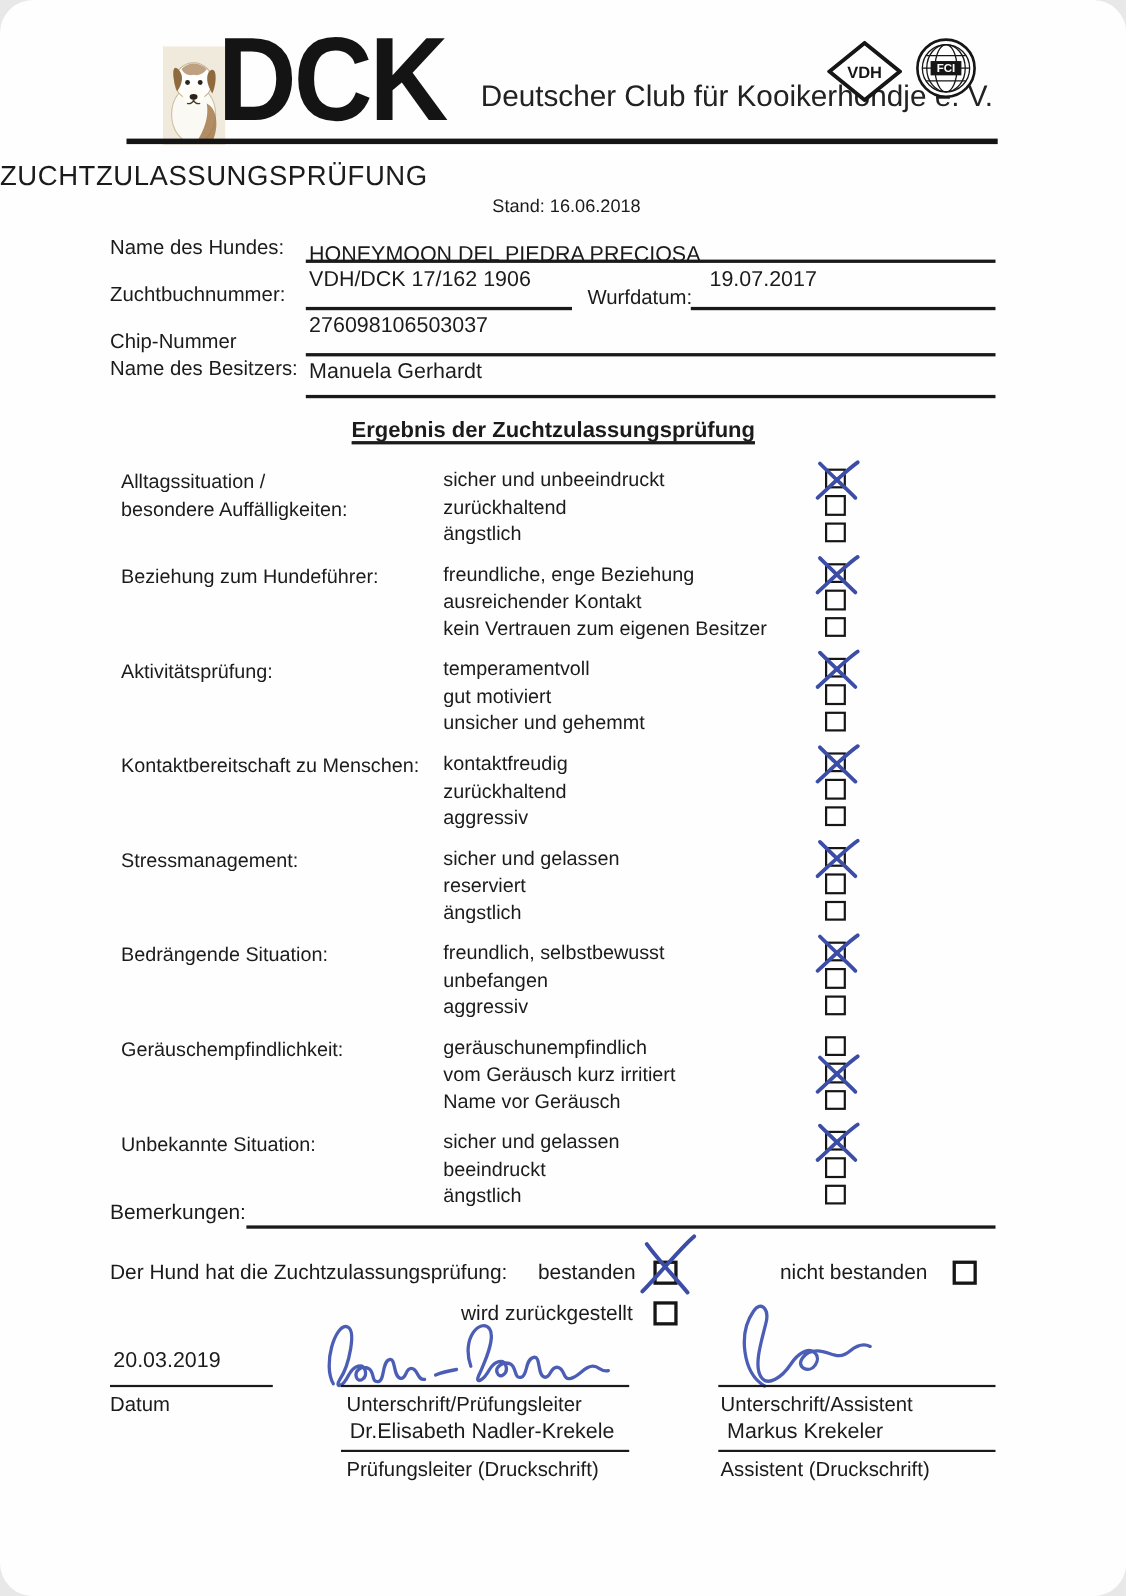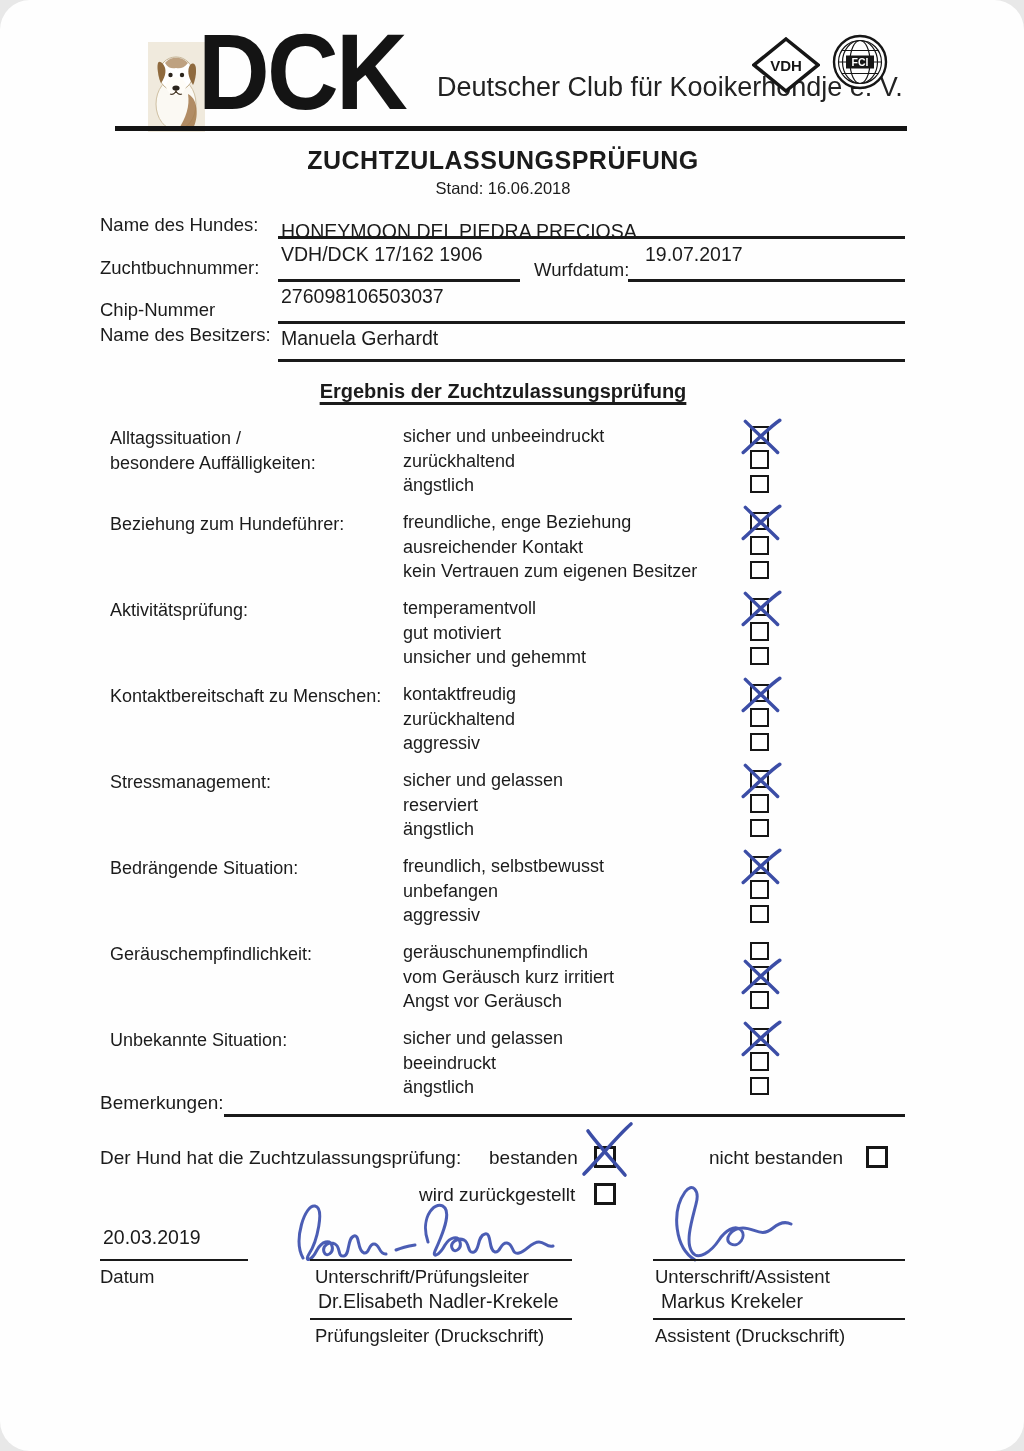--- a/index.html
+++ b/index.html
@@ -13,23 +13,23 @@
   .val{font-size:19.5px;}
   .fline{position:absolute;height:2.5px;background:#1a1a1a;}
   .thinline{position:absolute;height:2.2px;background:#1a1a1a;}
 
   
   .dck{font-weight:bold;font-size:108px;line-height:108px;letter-spacing:-3px;
        transform:scaleX(0.92);transform-origin:left;color:#141414;}
   .tagline{font-size:27px;color:#222;}
   .headrule{position:absolute;left:115px;top:126px;width:792px;height:5px;background:#141414;}
 
-  .title{position:absolute;left:0;top:146px;width:1006px;text-align:center;
-         font-size:25px;font-weight:bold;letter-spacing:0.5px;}
-  .stand{position:absolute;left:0;top:179px;width:1006px;text-align:center;font-size:16.5px;}
+  .title{position:absolute;left:0;top:146px;width:1006px;text-align:left;
+         font-size:25px;font-weight:normal;letter-spacing:0.5px;}
+  .stand{position:absolute;left:0;top:179px;width:1006px;text-align:center;font-size:16.5px;padding-left:12px;}
 
   .results-heading{position:absolute;left:0;top:380px;width:1006px;text-align:center;
     font-size:20px;font-weight:bold;}
   .results-heading span{text-decoration:underline;text-decoration-thickness:2.5px;text-underline-offset:4px;}
 
   
   .results{position:absolute;left:110px;top:424px;width:700px;}
   .group{position:relative;min-height:74px;margin-bottom:12px;}
   .group-label{position:absolute;left:0;top:2px;width:288px;font-size:18px;line-height:24.5px;}
   .options{margin-left:293px;}
@@ -213,21 +213,21 @@
           <div>Geräuschempfindlichkeit:</div>
         </div>
         <div class="options">
           <div class="option-row"><span class="option-text">geräuschunempfindlich</span><span class="checkbox"></span></div>
           <div class="option-row"><span class="option-text">vom Geräusch kurz irritiert</span><span class="checkbox">
               <svg class="xmark" viewBox="0 0 40 38">
                 <path d="M3 33 C13 24 28 9 37 3"></path>
                 <path d="M5 4 C14 13 28 26 35 33"></path>
               </svg>
             </span></div>
-          <div class="option-row"><span class="option-text">Angst vor Geräusch</span><span class="checkbox"></span></div>
+          <div class="option-row"><span class="option-text">Name vor Geräusch</span><span class="checkbox"></span></div>
         </div>
       </div>
       <div class="group">
         <div class="group-label">
           <div>Unbekannte Situation:</div>
         </div>
         <div class="options">
           <div class="option-row"><span class="option-text">sicher und gelassen</span><span class="checkbox">
               <svg class="xmark" viewBox="0 0 40 38">
                 <path d="M3 33 C13 24 28 9 37 3"></path>

